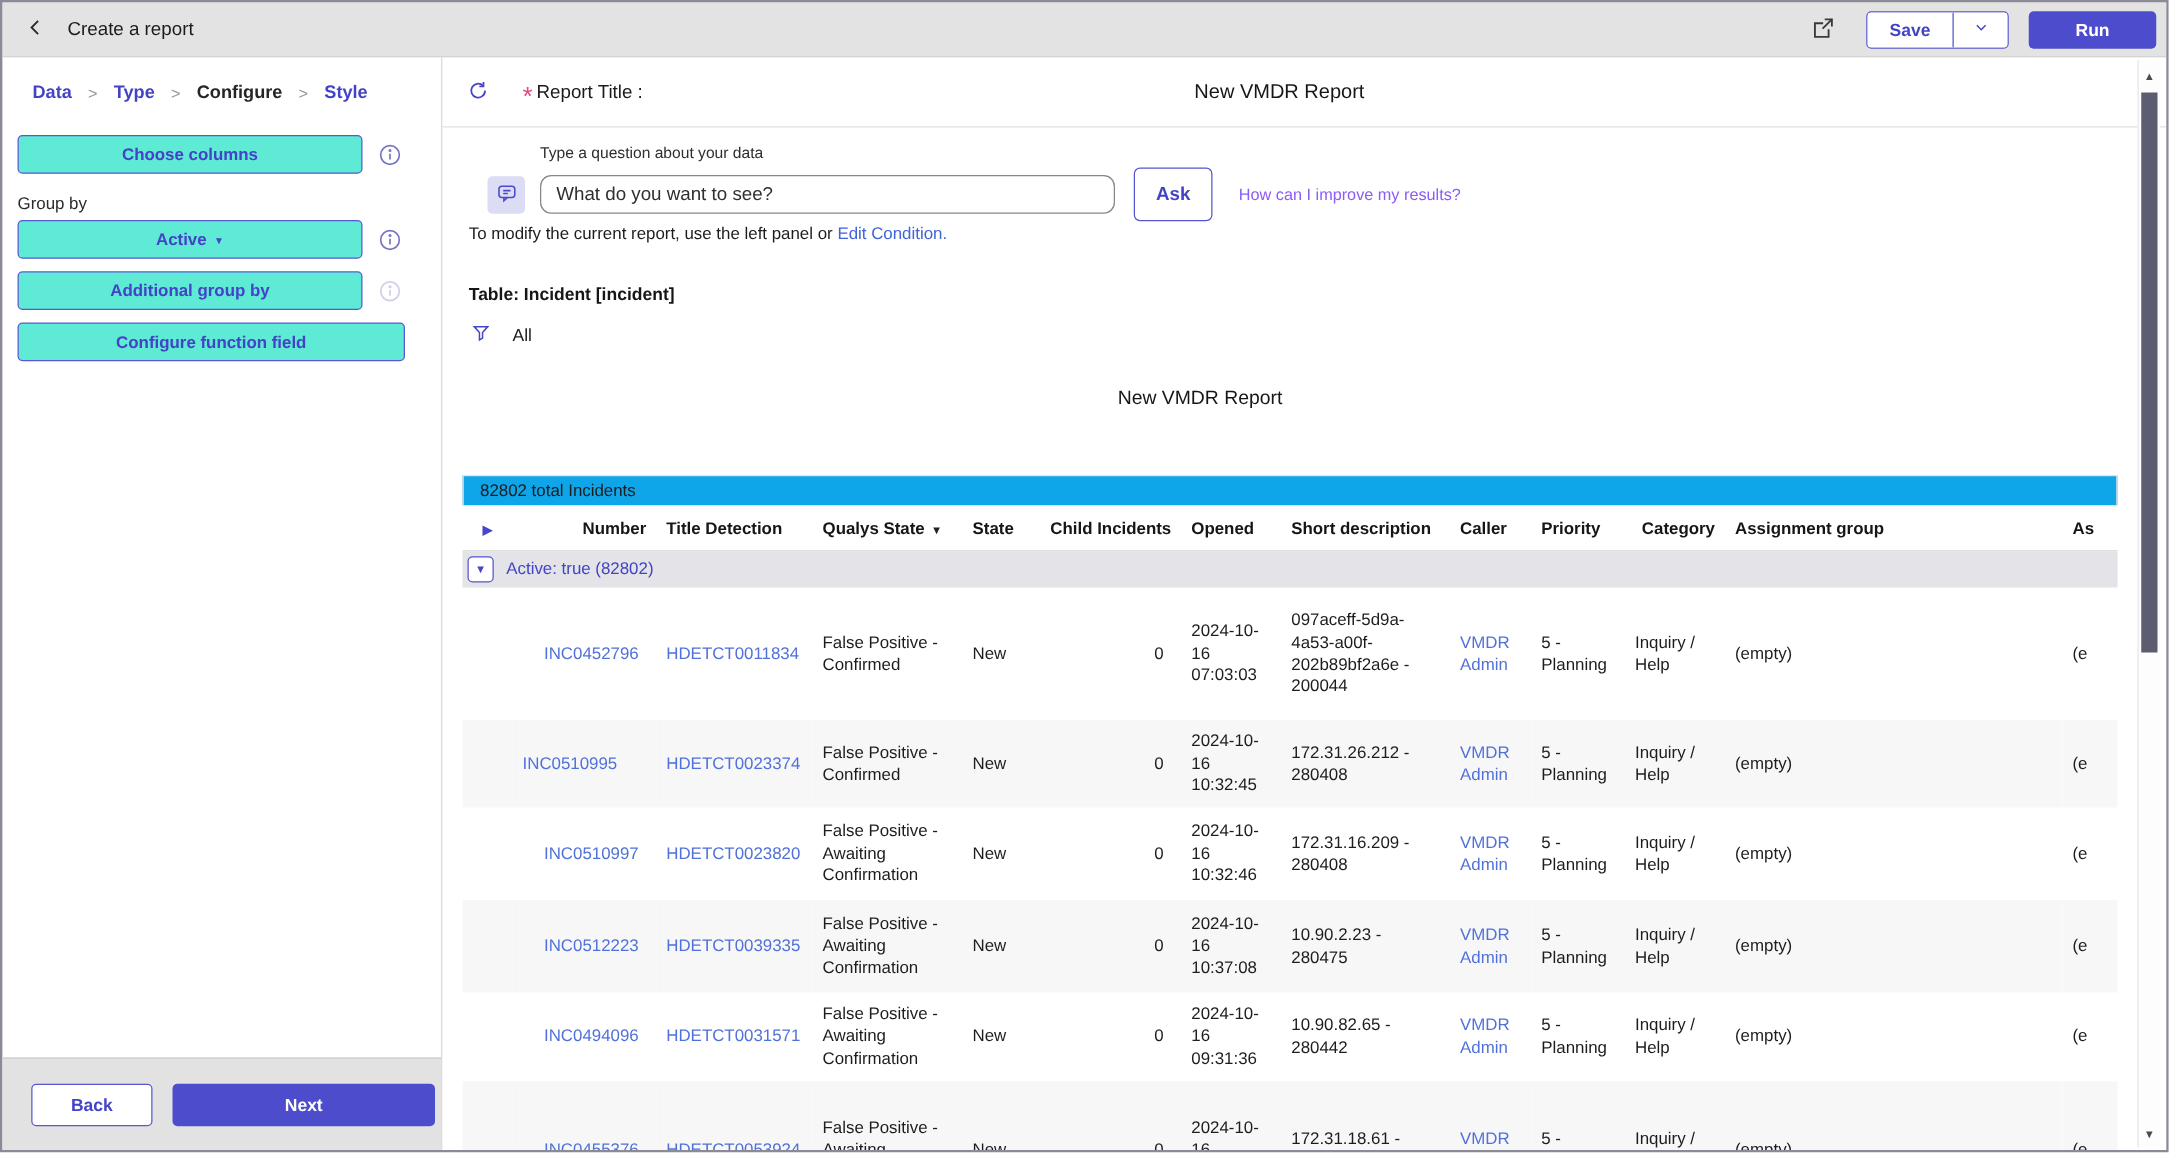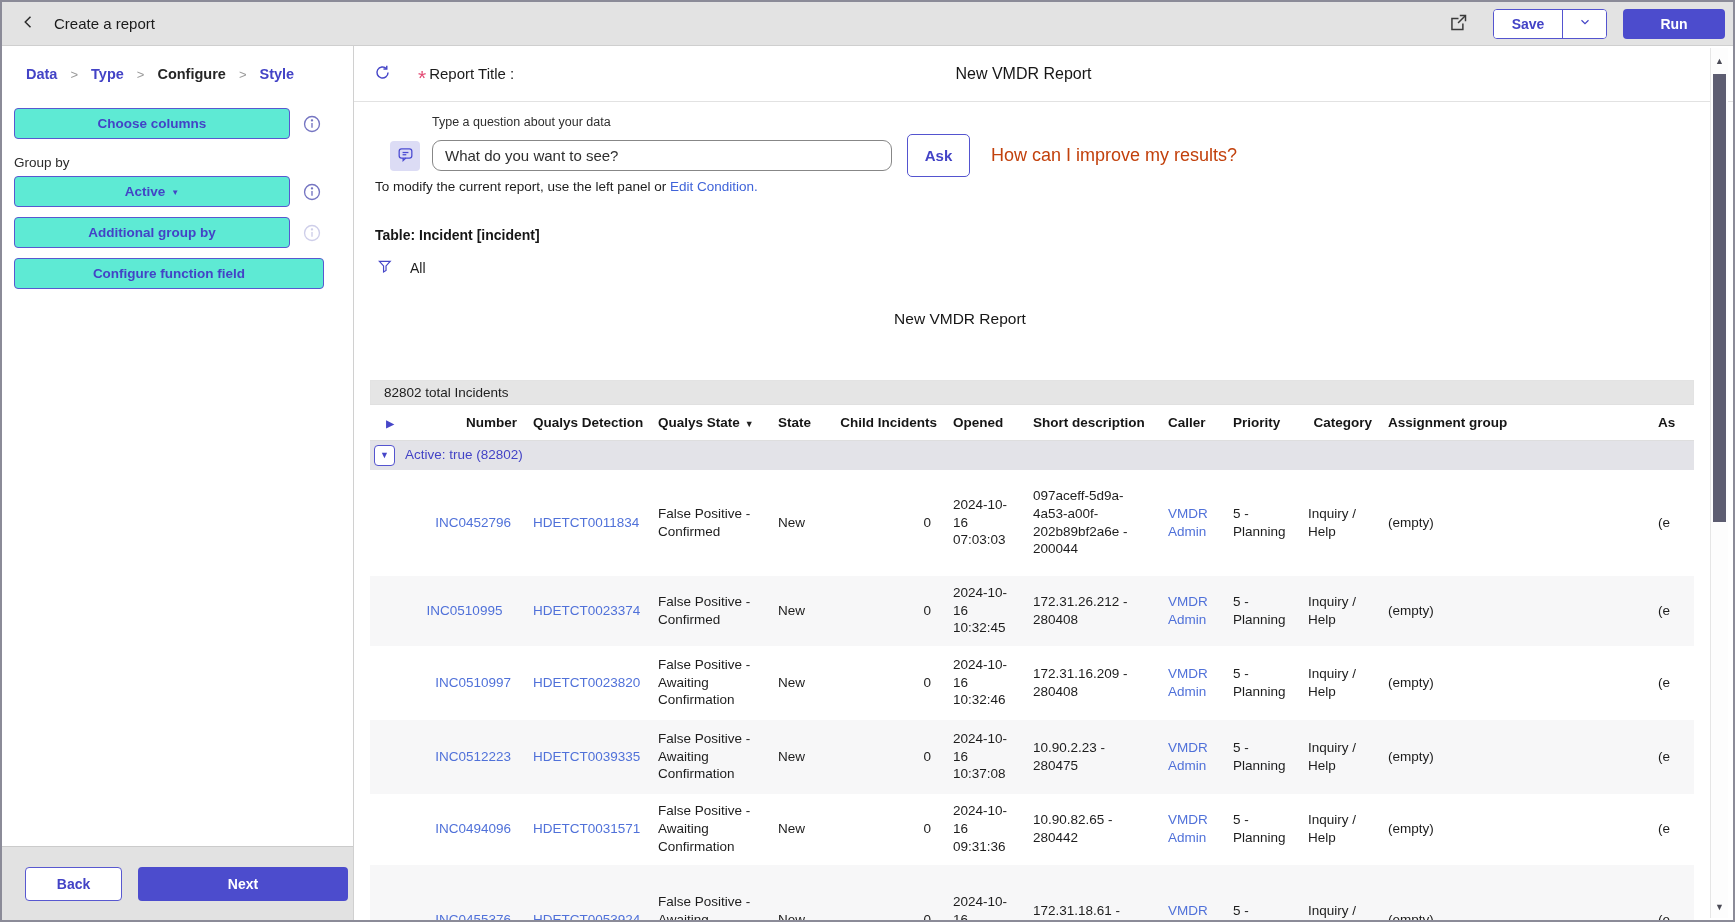--- a/index.html
+++ b/index.html
@@ -42,29 +42,29 @@
   .refresh-btn { width:24px; height:24px; border:none; background:none; color:#4646c8; cursor:pointer; display:flex; align-items:center; justify-content:center; }
   .required-mark { margin-left:24px; color:#e34b74; font-size:21px; line-height:10px; position:relative; top:4px; }
   .report-title-label { margin-left:3px; font-size:15px; color:#1b1b1b; }
   .report-title-value { position:absolute; left:0; right:40px; text-align:center; font-size:16px; color:#161616; }
   .ask-label { position:absolute; left:78px; top:69px; font-size:12.5px; color:#2e2e2e; }
   .ask-row { position:absolute; left:36px; top:88px; display:flex; align-items:center; }
   .chat-chip { width:30px; height:30px; background:#dcdcf5; border:none; border-radius:4px; display:flex; align-items:center; justify-content:center; cursor:pointer; }
   .ask-input { margin-left:12px; width:460px; height:31px; border:1px solid #878787; border-radius:9px; padding:0 12px; font-size:15px; color:#0369a1; font-family:inherit; }
   .ask-input::placeholder { color:#2f2f2f; opacity:1; }
   .ask-btn { margin-left:15px; width:63px; height:43px; background:#fff; border:1.5px solid #5454cf; border-radius:5px; color:#4343c6; font-weight:700; font-size:15px; cursor:pointer; }
-  .improve-link { margin-left:21px; font-size:18px; color:#c2410c; cursor:pointer; text-decoration:none;text-align:center; }
+  .improve-link { margin-left:21px; font-size:13px; color:#8b5cf6; cursor:pointer; text-decoration:none;text-align:center; }
   .modify-line { position:absolute; left:21px; top:133px; font-size:13.5px; color:#1d1d1d; }
   .edit-cond-link { color:#3f63d9; cursor:pointer; text-decoration:none; }
   .table-label { position:absolute; left:21px; top:181px; font-size:14px; font-weight:700; color:#161616; }
   .filter-row { position:absolute; left:23px; top:212px; display:flex; align-items:center; gap:17px; font-size:14px; color:#1d1d1d; }
   .preview-title { position:absolute; left:16px; top:264px; width:1180px; text-align:center; font-size:15.5px; color:#161616; }
 
   .grid { position:absolute; left:16px; top:334px; width:1324px; }
-  .totals-bar { height:24px; background:#e5e5e5; border:1px solid #e3e3e3; border-bottom:none; display:flex; align-items:center; padding-left:13px; font-size:13.5px; color:#1d1d1d; }
+  .totals-bar { height:24px; background:#0ea5e9; border:1px solid #e3e3e3; border-bottom:none; display:flex; align-items:center; padding-left:13px; font-size:13.5px; color:#1d1d1d; }
   table.grid-table { border-collapse:collapse; table-layout:fixed; width:1324px; }
   .grid-table thead th { height:36px; border-top:1px solid #e0e0e0; border-bottom:1px solid #dedede; background:#fff; font-size:13.5px; font-weight:700; color:#161616; padding:0 8px; white-space:nowrap; overflow:hidden; }
   .hdr-caret { color:#4646c8; font-size:10px; cursor:pointer; }
   .sort-caret { font-size:9px; color:#222; margin-left:5px; }
   .grid-table td { font-size:13.5px; color:#1d1d1d; padding:8px; vertical-align:middle; line-height:1.32; }
   tr.alt td { background:#f7f7f8; }
   .group-tr td { background:#e3e3e8 !important; height:29px; padding:0 0 0 4px; }
   .grp-btn { width:21px; height:21px; background:#fff; border:1.5px solid #5454cf; border-radius:4px; color:#4646c8; font-size:9px; cursor:pointer; display:inline-flex; align-items:center; justify-content:center; vertical-align:middle; }
   .grp-label { margin-left:10px; color:#4343c6; font-size:13.5px; vertical-align:middle; }
   a.rec { color:#5071d9; text-decoration:none; cursor:pointer; }
@@ -233,21 +233,21 @@
             <col style="width: 65px;">
             <col style="width: 75px;">
             <col style="width: 80px;">
             <col style="width: 270px;">
             <col style="width: 44px;">
           </colgroup>
         <thead>
             <tr id="grid-head-row">
               <th style="text-align: center;"><span class="hdr-caret">▶</span></th>
               <th style="text-align: right;">Number</th>
-              <th style="text-align: left;">Qualys Detection</th>
+              <th style="text-align: left;">Title Detection</th>
               <th style="text-align: left;">Qualys State<span class="sort-caret">▼</span></th>
               <th style="text-align: left;">State</th>
               <th style="text-align: right;">Child Incidents</th>
               <th style="text-align: left;">Opened</th>
               <th style="text-align: left;">Short description</th>
               <th style="text-align: left;">Caller</th>
               <th style="text-align: left;">Priority</th>
               <th style="text-align: right;">Category</th>
               <th style="text-align: left;">Assignment group</th>
               <th class="col-last" style="text-align: left;">As</th>
@@ -269,21 +269,21 @@
               <td class="cell-opened" style="text-align: left;">2024-10-16 07:03:03</td>
               <td class="cell-short_description" style="text-align: left;">097aceff-5d9a-4a53-a00f-202b89bf2a6e - 200044</td>
               <td class="cell-caller" style="text-align: left;"><a class="rec">VMDR Admin</a></td>
               <td class="cell-priority" style="text-align: left;">5 - Planning</td>
               <td class="cell-category" style="text-align: left;">Inquiry / Help</td>
               <td class="cell-assignment_group" style="text-align: left;">(empty)</td>
               <td class="cell-assigned_to" style="text-align: left;">(e</td>
             </tr>
             <tr class="alt" style="height: 70px;">
               <td style="text-align: center;"></td>
-              <td class="align-right cell-number" style="text-align: center;"><a class="rec">INC0510995</a></td>
+              <td class="align-right cell-number" style="text-align: left;"><a class="rec">INC0510995</a></td>
               <td class="cell-detection" style="text-align: left;"><a class="rec">HDETCT0023374</a></td>
               <td class="cell-qualys_state" style="text-align: left;">False Positive - Confirmed</td>
               <td class="cell-state" style="text-align: left;">New</td>
               <td class="align-right cell-child_incidents" style="text-align: right;">0</td>
               <td class="cell-opened" style="text-align: left;">2024-10-16 10:32:45</td>
               <td class="cell-short_description" style="text-align: left;">172.31.26.212 - 280408</td>
               <td class="cell-caller" style="text-align: left;"><a class="rec">VMDR Admin</a></td>
               <td class="cell-priority" style="text-align: left;">5 - Planning</td>
               <td class="cell-category" style="text-align: left;">Inquiry / Help</td>
               <td class="cell-assignment_group" style="text-align: left;">(empty)</td>

